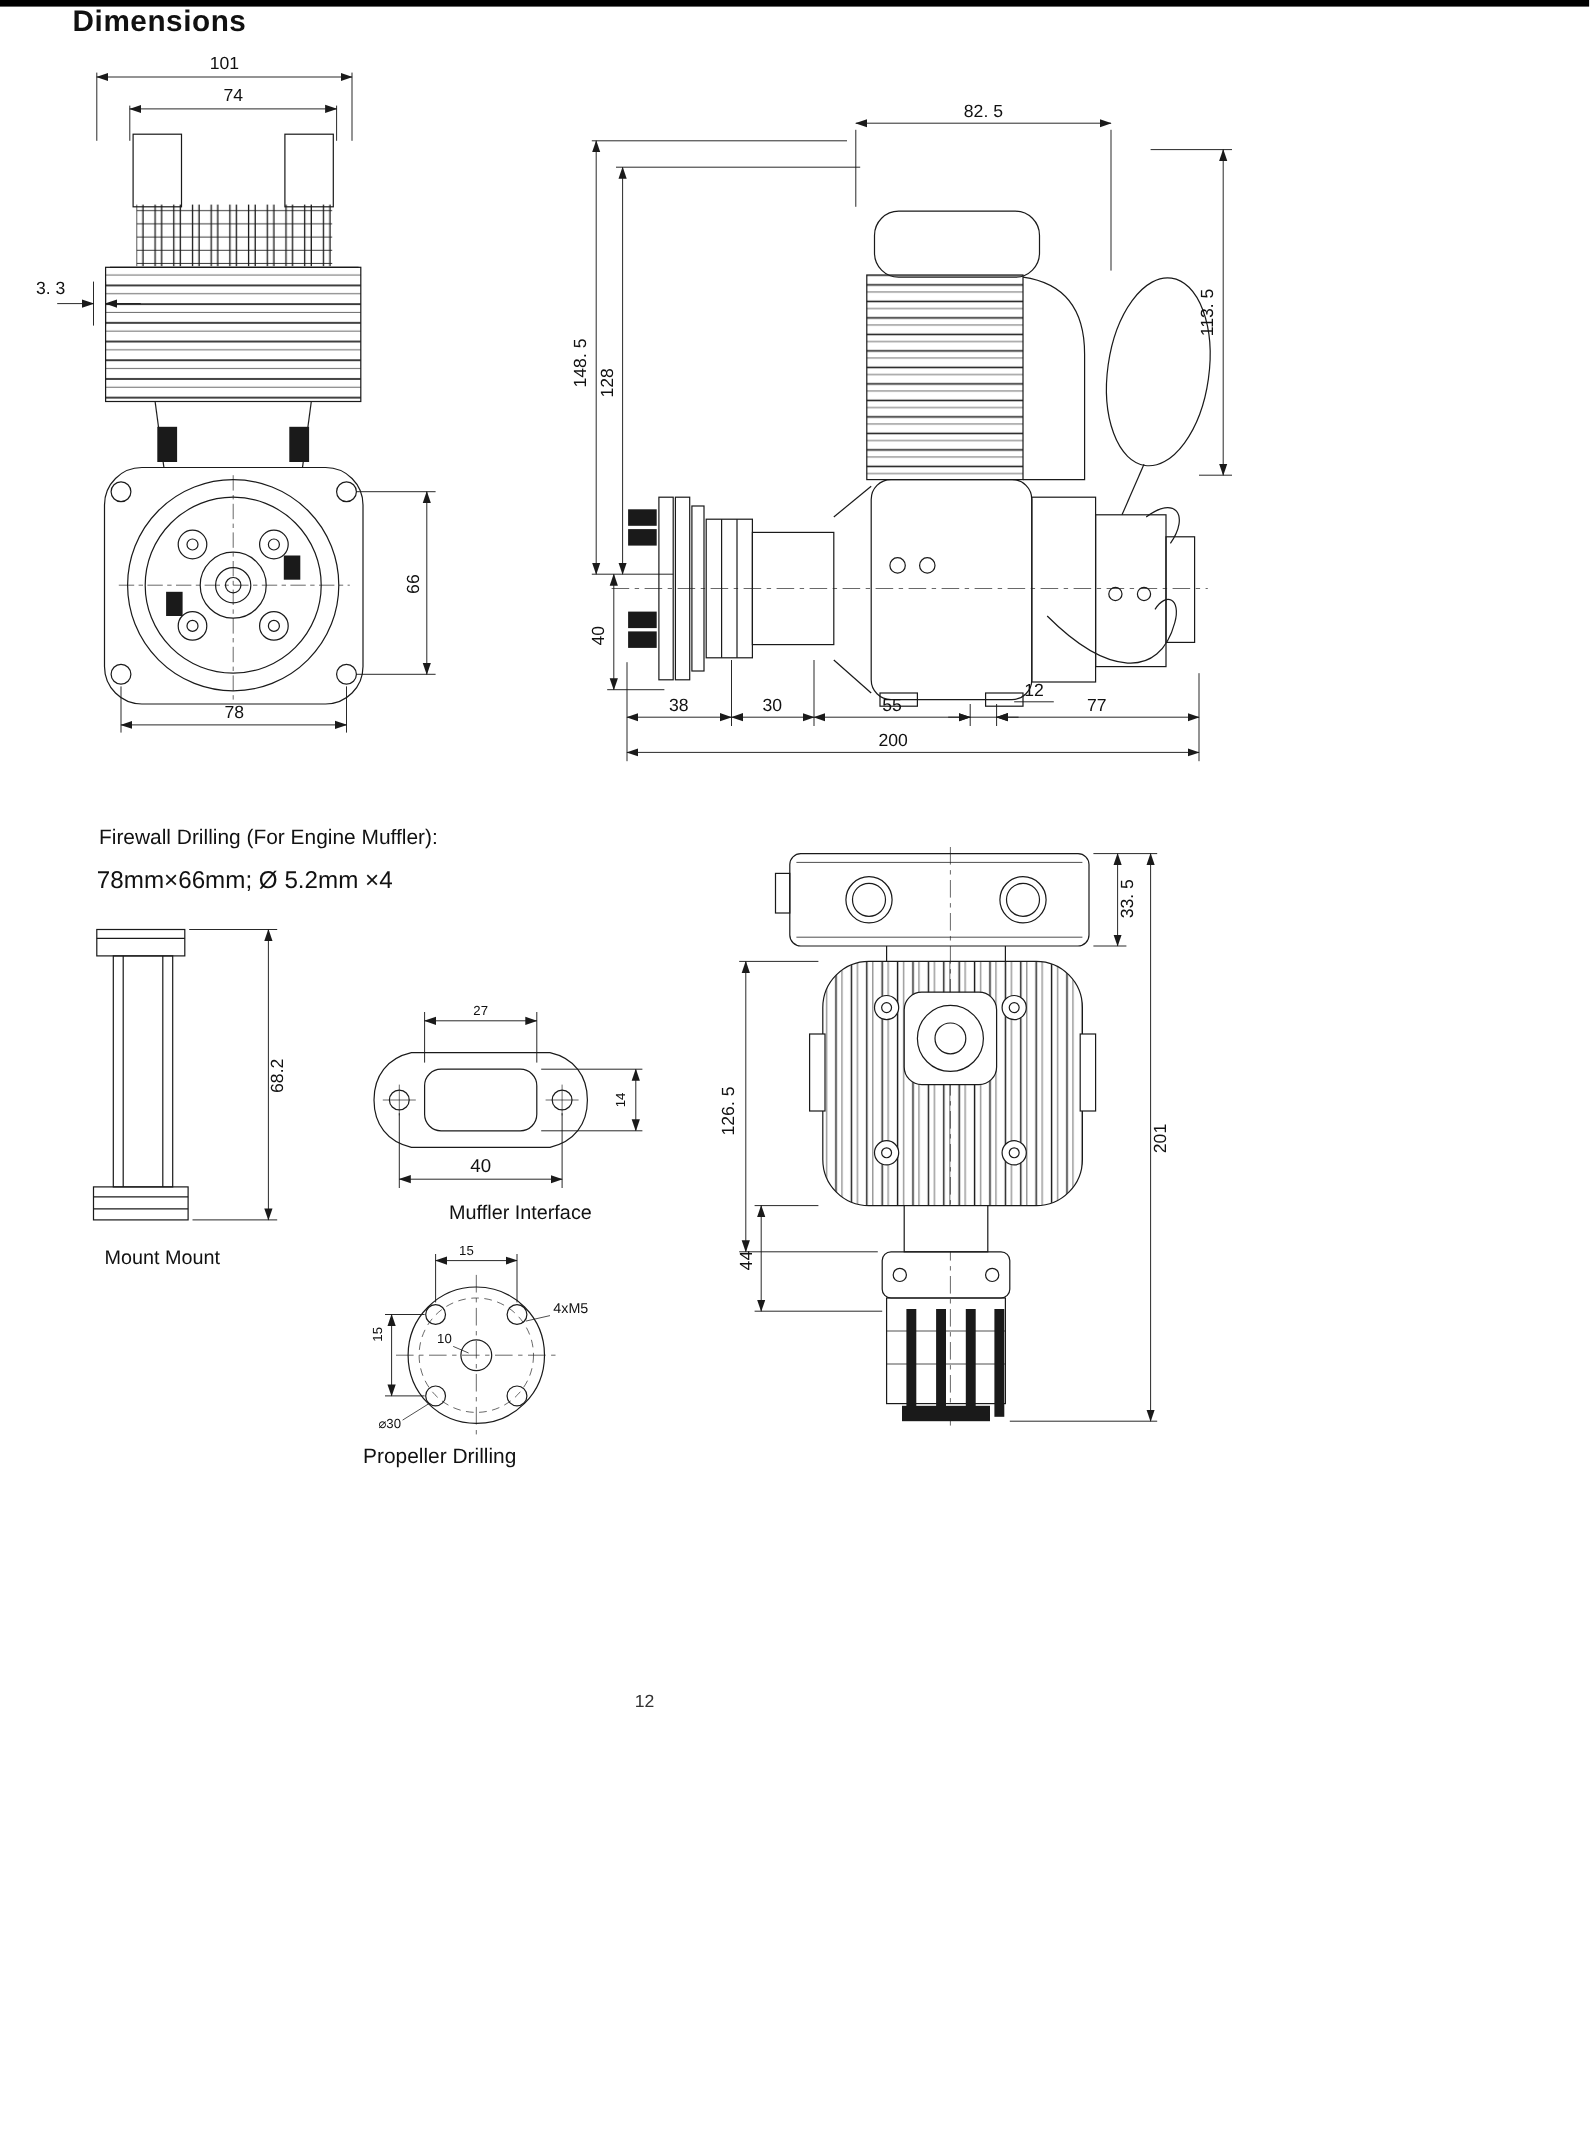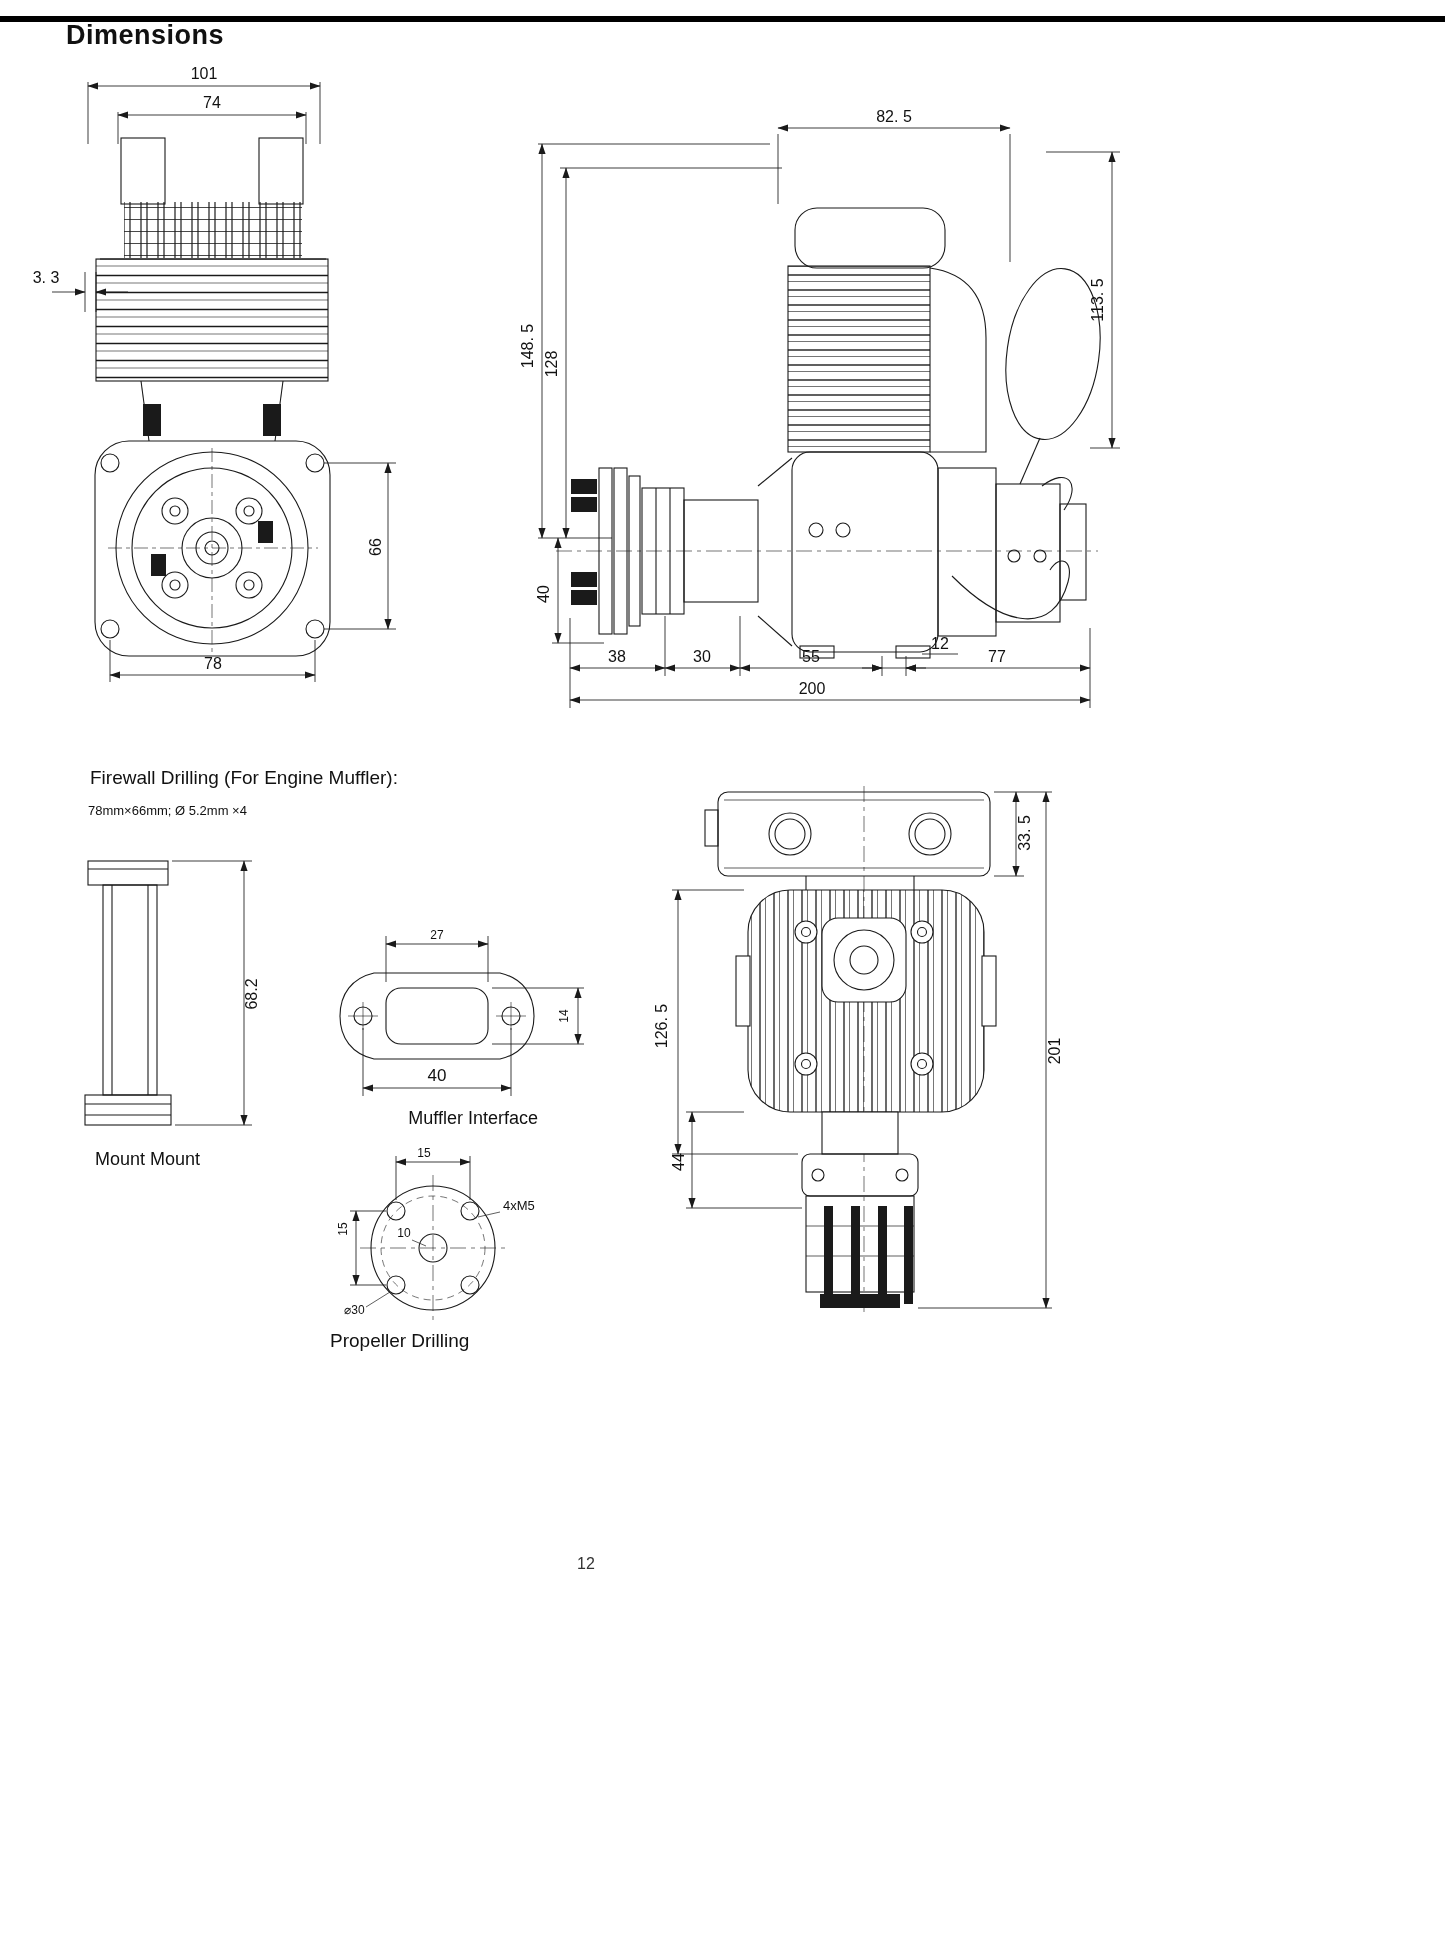--- a/index.html
+++ b/index.html
@@ -1,27 +1,27 @@
 <!DOCTYPE html>
 <html><head>
 <meta charset="utf-8">
 <style>
   html,body { margin:0; padding:0; background:#ffffff; }
   .page {
     position:relative; width:1445px; height:1747px; background:#ffffff;
-    margin:16px auto; overflow:hidden;
+    margin:0 auto; overflow:hidden;
     font-family:"Liberation Sans", sans-serif; color:#111;
   }
   .edge-bar { position:absolute; left:0; width:1445px; background:#000; }
   .edge-top { top:0; height:6px; }
   .edge-bottom { top:1944px; height:7px; }
   .abs { position:absolute; }
   .title { left:66px; top:4px; font-size:27px; font-weight:700; letter-spacing:0.5px; }
   .note1 { left:90px; top:751px; font-size:19px; }
-  .note2 { left:88px; top:787px; font-size:13px; }
+  .note2 { left:88px; top:787px; font-size:22px; }
   .lbl-mount { left:95px; top:1133px; font-size:18px; }
   .lbl-muffler { left:336px; top:1092px; width:202px; text-align:right; font-size:18px; }
   .lbl-prop { left:330px; top:1314px; width:210px; font-size:19px; }
   .pagenum { left:556px; top:1539px; width:60px; text-align:center; font-size:16px; color:#333; }
   svg.sheet { position:absolute; left:0; top:0; }
   svg text { font-family:"Liberation Sans", sans-serif; fill:#111; }
 </style>
 </head>
 <body>
 

